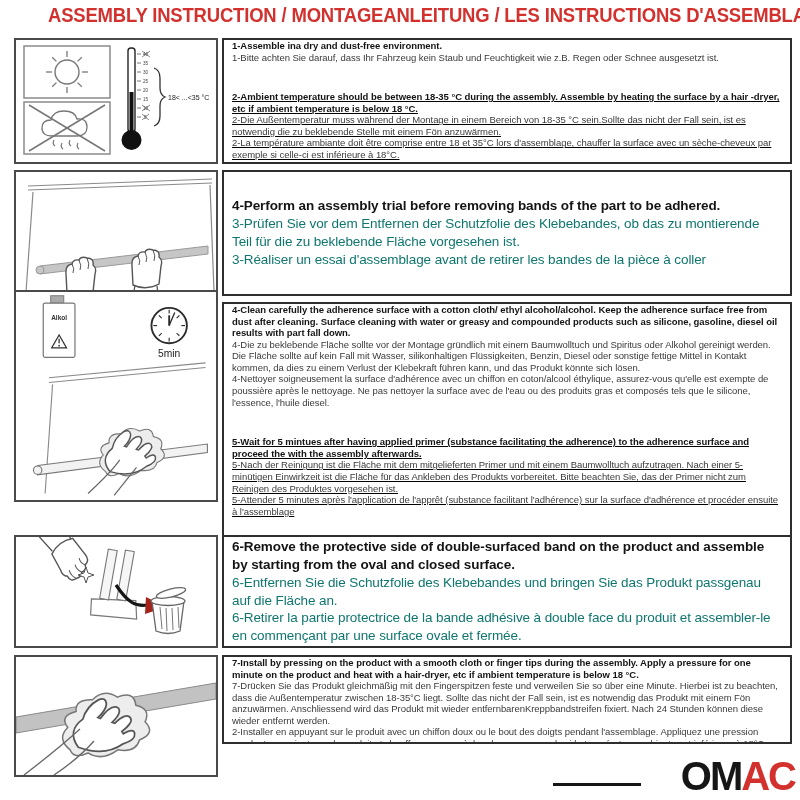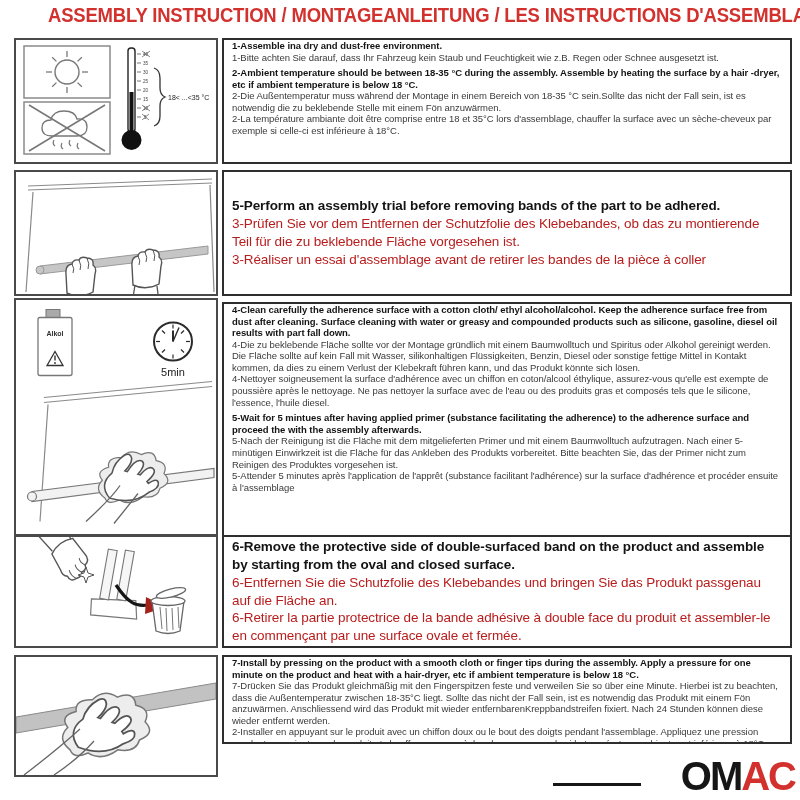--- a/index.html
+++ b/index.html
@@ -17,23 +17,23 @@
     position:absolute;left:14px;width:204px;box-sizing:border-box;
     border:2px solid #4a4a4a;background:#fff;overflow:hidden;
   }
   .rbox{
     position:absolute;left:222px;width:570px;box-sizing:border-box;
     border:2px solid #2e2e2e;background:#fff;padding:0 8px;overflow:hidden;
   }
   .rbox.center{display:flex;flex-direction:column;justify-content:center;}
   .small p{margin:0;font-size:9.5px;line-height:1.22;color:#3a3a3a;letter-spacing:-0.05px;}
   .small p.b{font-weight:bold;color:#141414;}
-  .big p{margin:0;font-size:13.5px;line-height:1.32;color:#b91c1c;letter-spacing:-0.1px;}
+  .big p{margin:0;font-size:13.5px;line-height:1.32;color:#0f766e;letter-spacing:-0.1px;}
   .big p.b{font-weight:bold;color:#141414;}
-  .sec + .sec{margin-top:4px;}
+  .sec + .sec{margin-top:28px;text-decoration:underline;}
   .lbox svg{display:block;width:100%;height:100%;}
   .logo-line{position:absolute;left:553px;top:783px;width:88px;height:3px;background:#161616;}
   .logo-text{
     position:absolute;right:5px;top:756px;font-family:Liberation Sans, sans-serif;
     font-weight:bold;font-size:40px;line-height:1;letter-spacing:-2px;color:#161616;
   }
   .logo-text .red{color:#d2312e;}
 </style>
 </head>
 <body>
@@ -140,27 +140,27 @@
     <g>
       <use href="#hand-grip" transform="translate(64,100)"></use>
     </g>
     <g>
       <use href="#hand-grip" transform="translate(130,92)"></use>
     </g>
   </svg>
 </div>
 <div class="rbox big center" style="top:170px;height:126px">
   <div class="sec">
-    <p class="b">5-Perform an assembly trial before removing bands of the part to be adhered.</p>
+    <p class="b">4-Perform an assembly trial before removing bands of the part to be adhered.</p>
     <p>3-Prüfen Sie vor dem Entfernen der Schutzfolie des Klebebandes, ob das zu montierende Teil für die zu beklebende Fläche vorgesehen ist.</p>
     <p>3-Réaliser un essai d'assemblage avant de retirer les bandes de la pièce à coller</p>
   </div>
 </div>
 
-<div class="lbox" style="top:298px;height:238px">
+<div class="lbox" style="top:290px;height:212px">
   <svg viewBox="0 0 200 223">
     <g>
       <rect x="30" y="4" width="14" height="8" fill="#aaa" stroke="#777" stroke-width="1"></rect>
       <rect x="22" y="12" width="34" height="58" rx="2" fill="#fff" stroke="#777" stroke-width="1.3"></rect>
       <text x="39" y="30" font-size="7" font-weight="bold" fill="#333" text-anchor="middle" font-family="Liberation Sans,sans-serif">Alkol</text>
       <path d="M31,60 L47,60 L39,46 Z" fill="none" stroke="#333" stroke-width="1.3"></path>
       <line x1="39" y1="50" x2="39" y2="55" stroke="#333" stroke-width="1.4"></line>
       <circle cx="39" cy="57.5" r="0.9" fill="#333"></circle>
     </g>
     <g>

